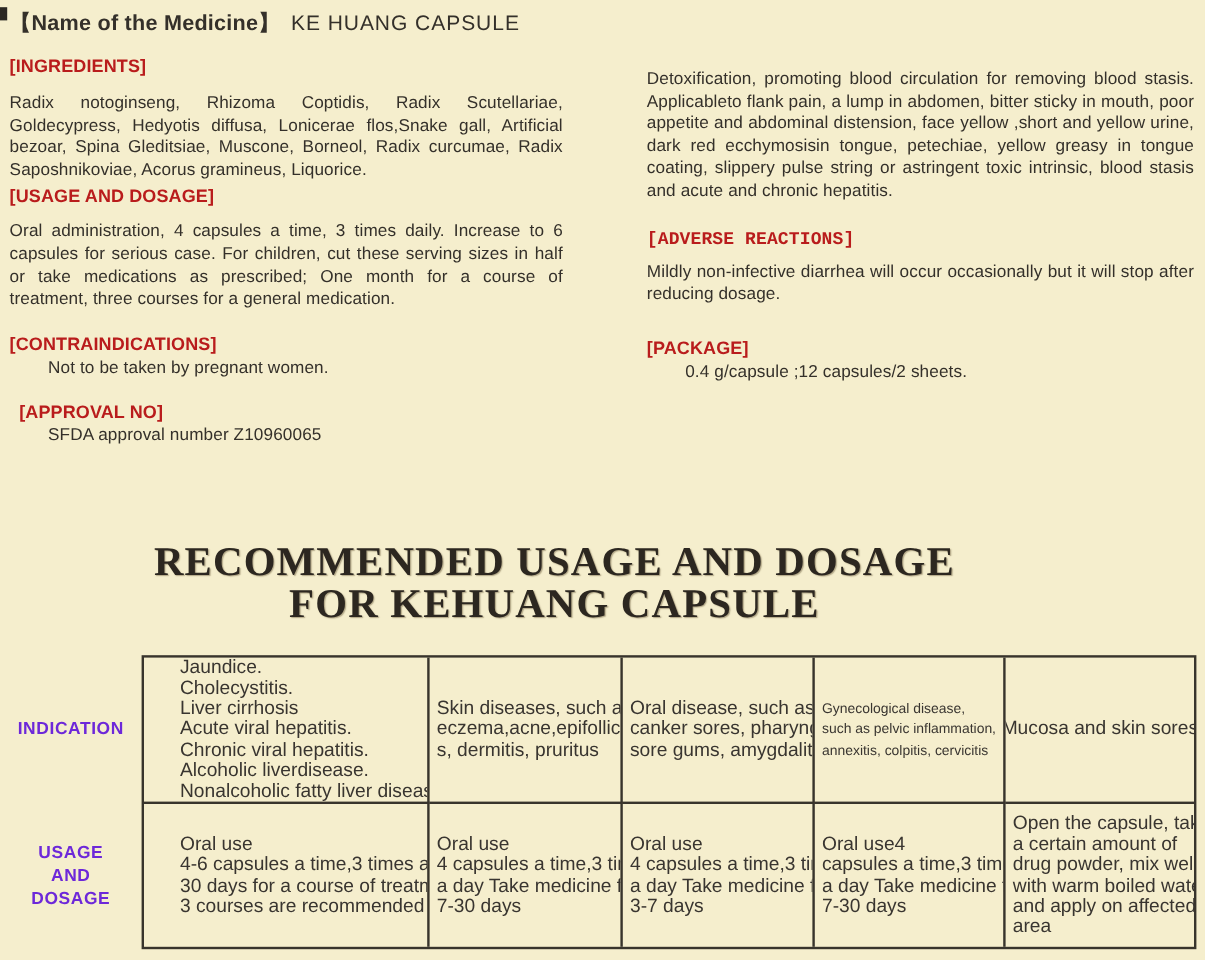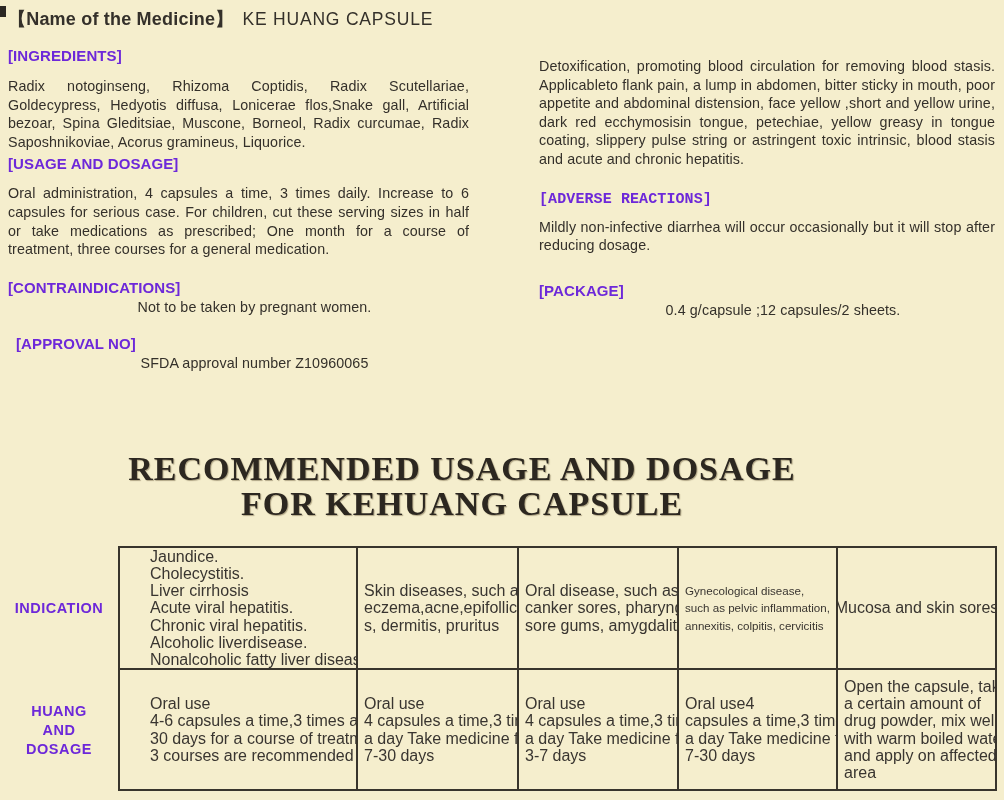--- a/index.html
+++ b/index.html
@@ -25,27 +25,27 @@
   }
   .title-label { font-weight:bold; letter-spacing:0.2px; }
   .title-value { font-weight:normal; margin-left:9px; letter-spacing:0.8px; font-size:17.5px;margin-top:40px; }
 
   
   .col-left  { position:absolute; left:8px;   top:34px; width:461px; }
   .col-right { position:absolute; left:539px; top:46px; width:456px; }
 
   .sec-h {
     margin:0; font-weight:bold; font-size:15px; line-height:20px;
-    letter-spacing:0.1px; color:#6d28d9;
+    letter-spacing:0.1px; color:#b91c1c;
   }
   .sec-b {
     margin:0; font-size:14.3px; line-height:18.6px;
     text-align:justify; letter-spacing:0.1px;
   }
-  .sec-b.tight { text-align:center;margin-left:32px; }
+  .sec-b.tight { text-align:left;margin-left:32px; }
 
   .m-ing-h  { margin-top:12px; }
   .m-ing-b  { margin-top:11px; }
   .m-usg-h  { margin-top:3px; }
   .m-usg-b  { margin-top:10px; }
   .m-con-h  { margin-top:19px; }
   .m-app-h  { margin-top:18px;padding-left:8px; }
 
   .m-mfa-b  { margin-top:11px; }
   .m-adv-h  { margin-top:21px;font-family:Liberation Mono, monospace; }
@@ -132,21 +132,21 @@
   <h3 class="sec-h m-pkg-h">[PACKAGE]</h3>
   <p class="sec-b tight">0.4 g/capsule ;12 capsules/2 sheets.</p>
 </div>
 
 <div class="table-title">
   <h2>RECOMMENDED USAGE AND DOSAGE</h2>
   <h2>FOR KEHUANG CAPSULE</h2>
 </div>
 
 <div class="row-label indication">INDICATION</div>
-<div class="row-label usage">HUANG
+<div class="row-label usage">USAGE
 AND
 DOSAGE</div>
 
 <div class="dosage-table">
   <div class="cell indent">Jaundice.
 Cholecystitis.
 Liver cirrhosis
 Acute viral hepatitis.
 Chronic viral hepatitis.
 Alcoholic liverdisease.

